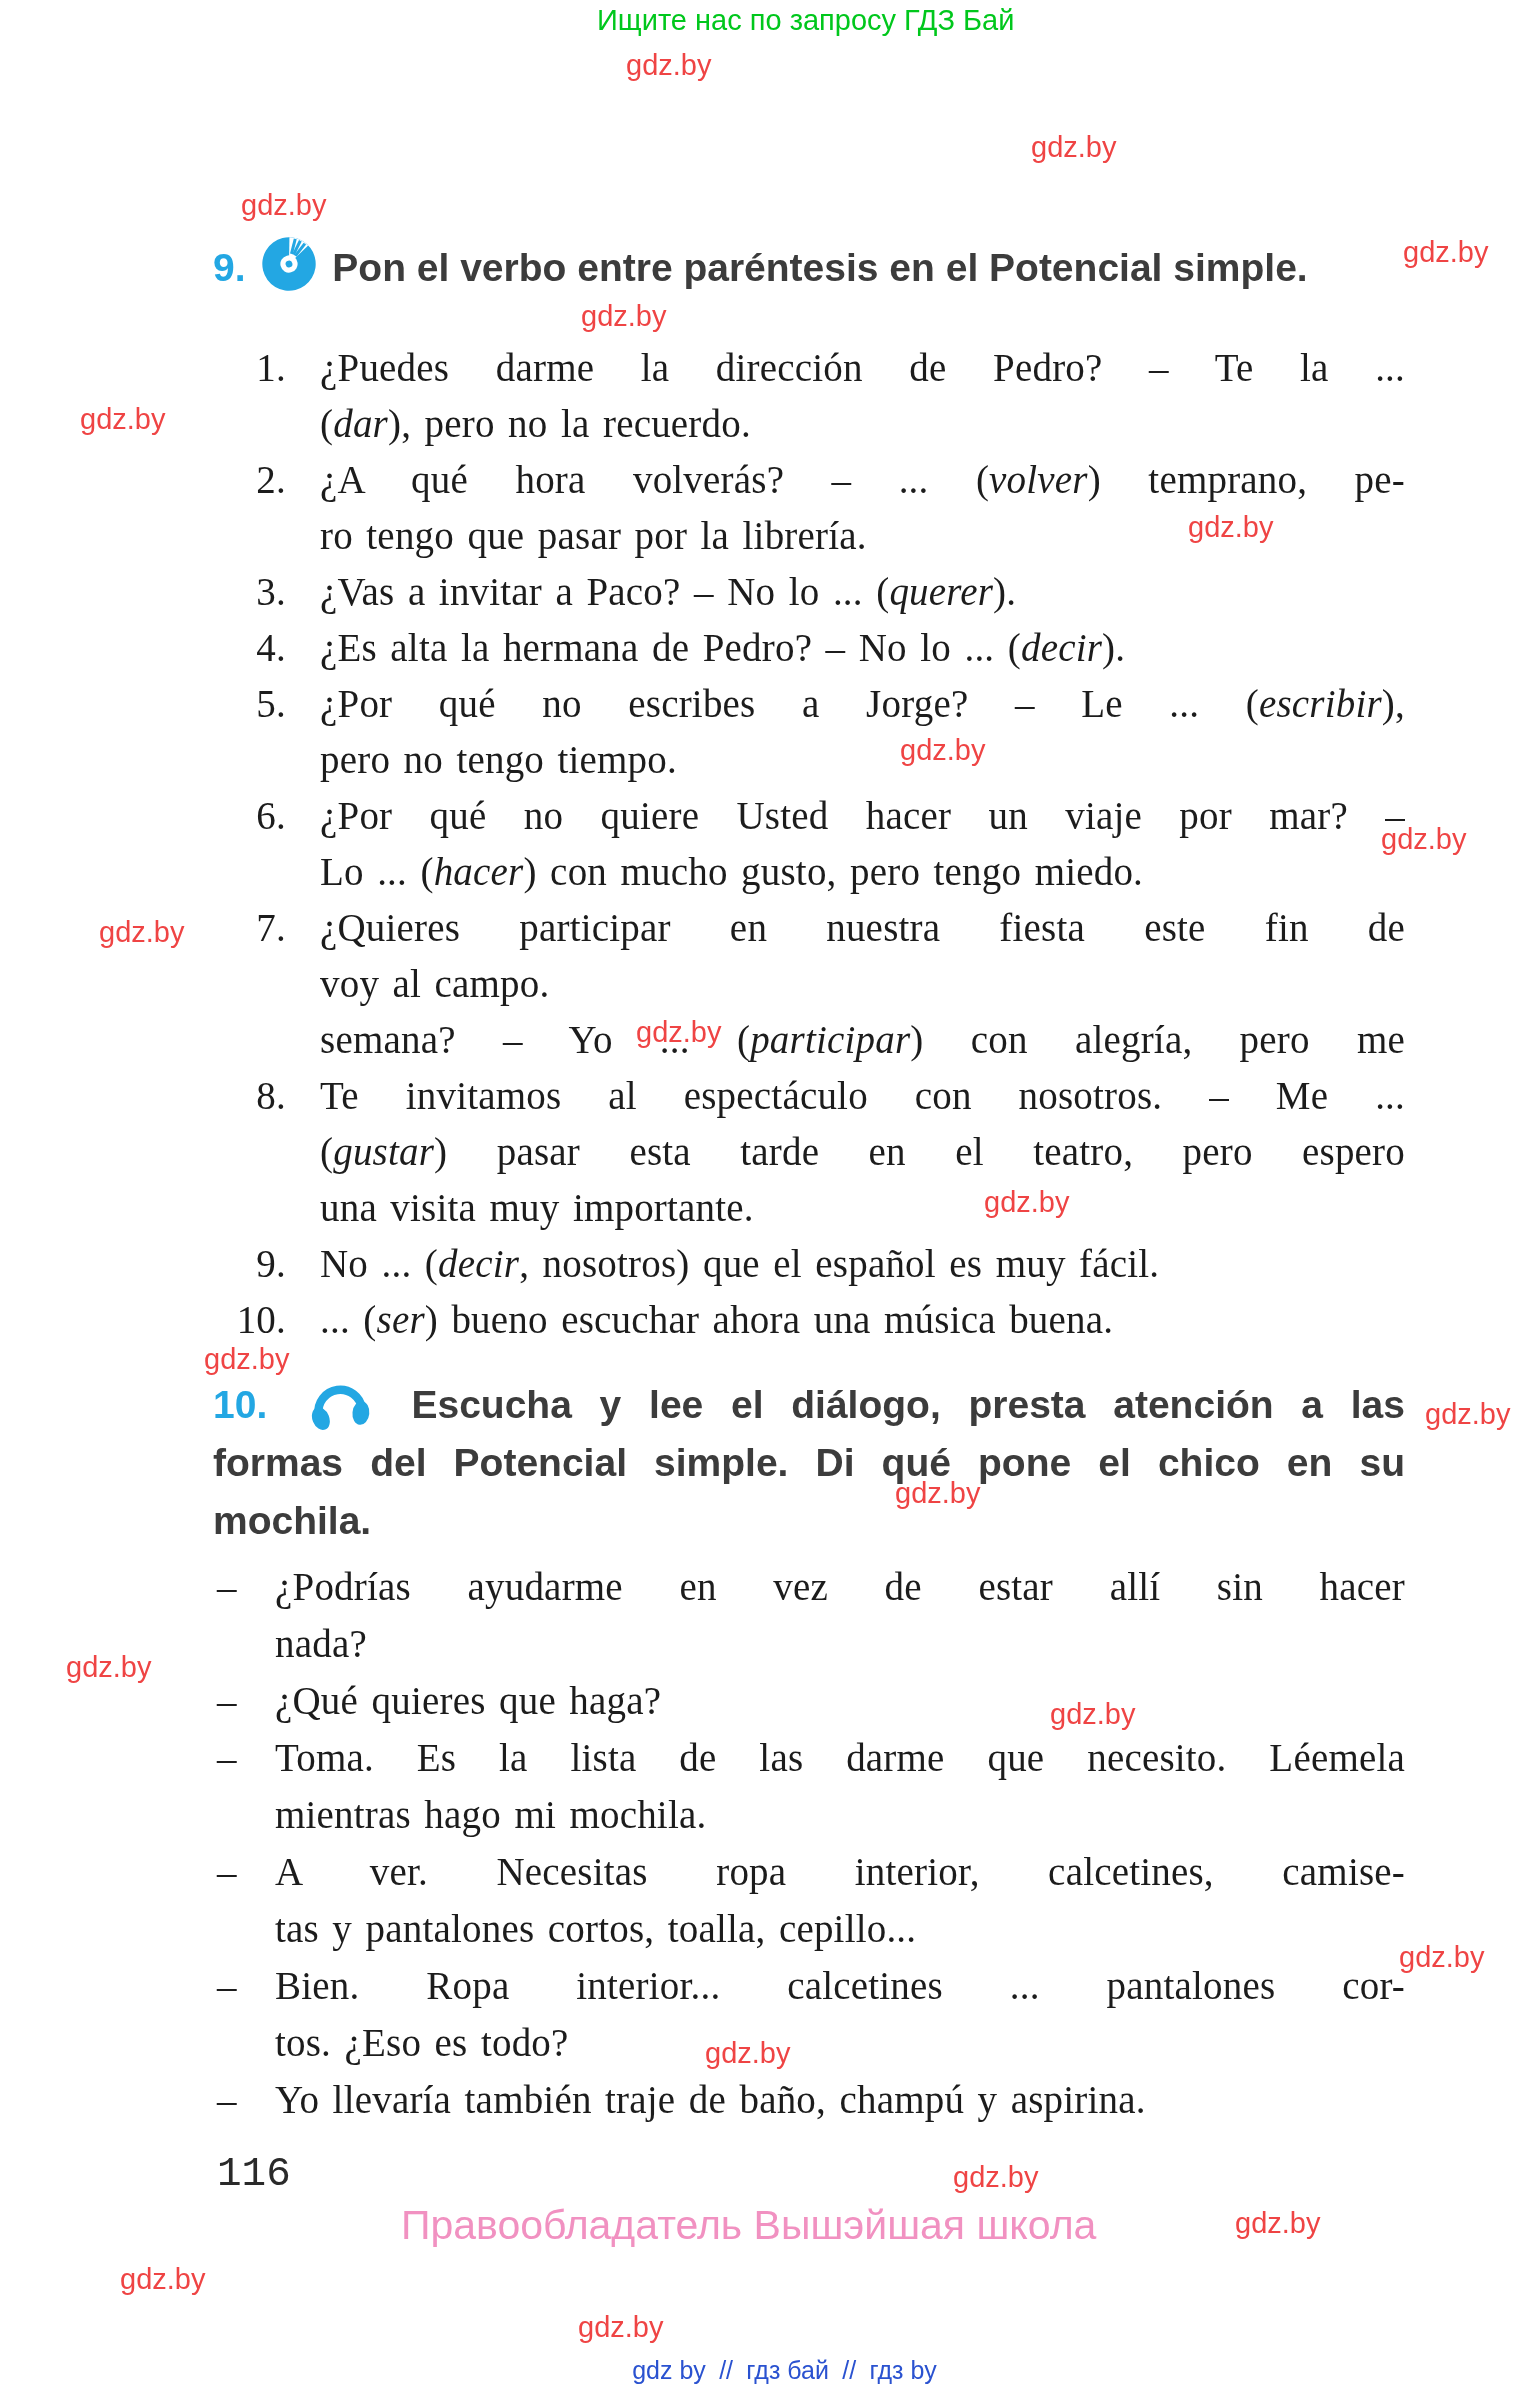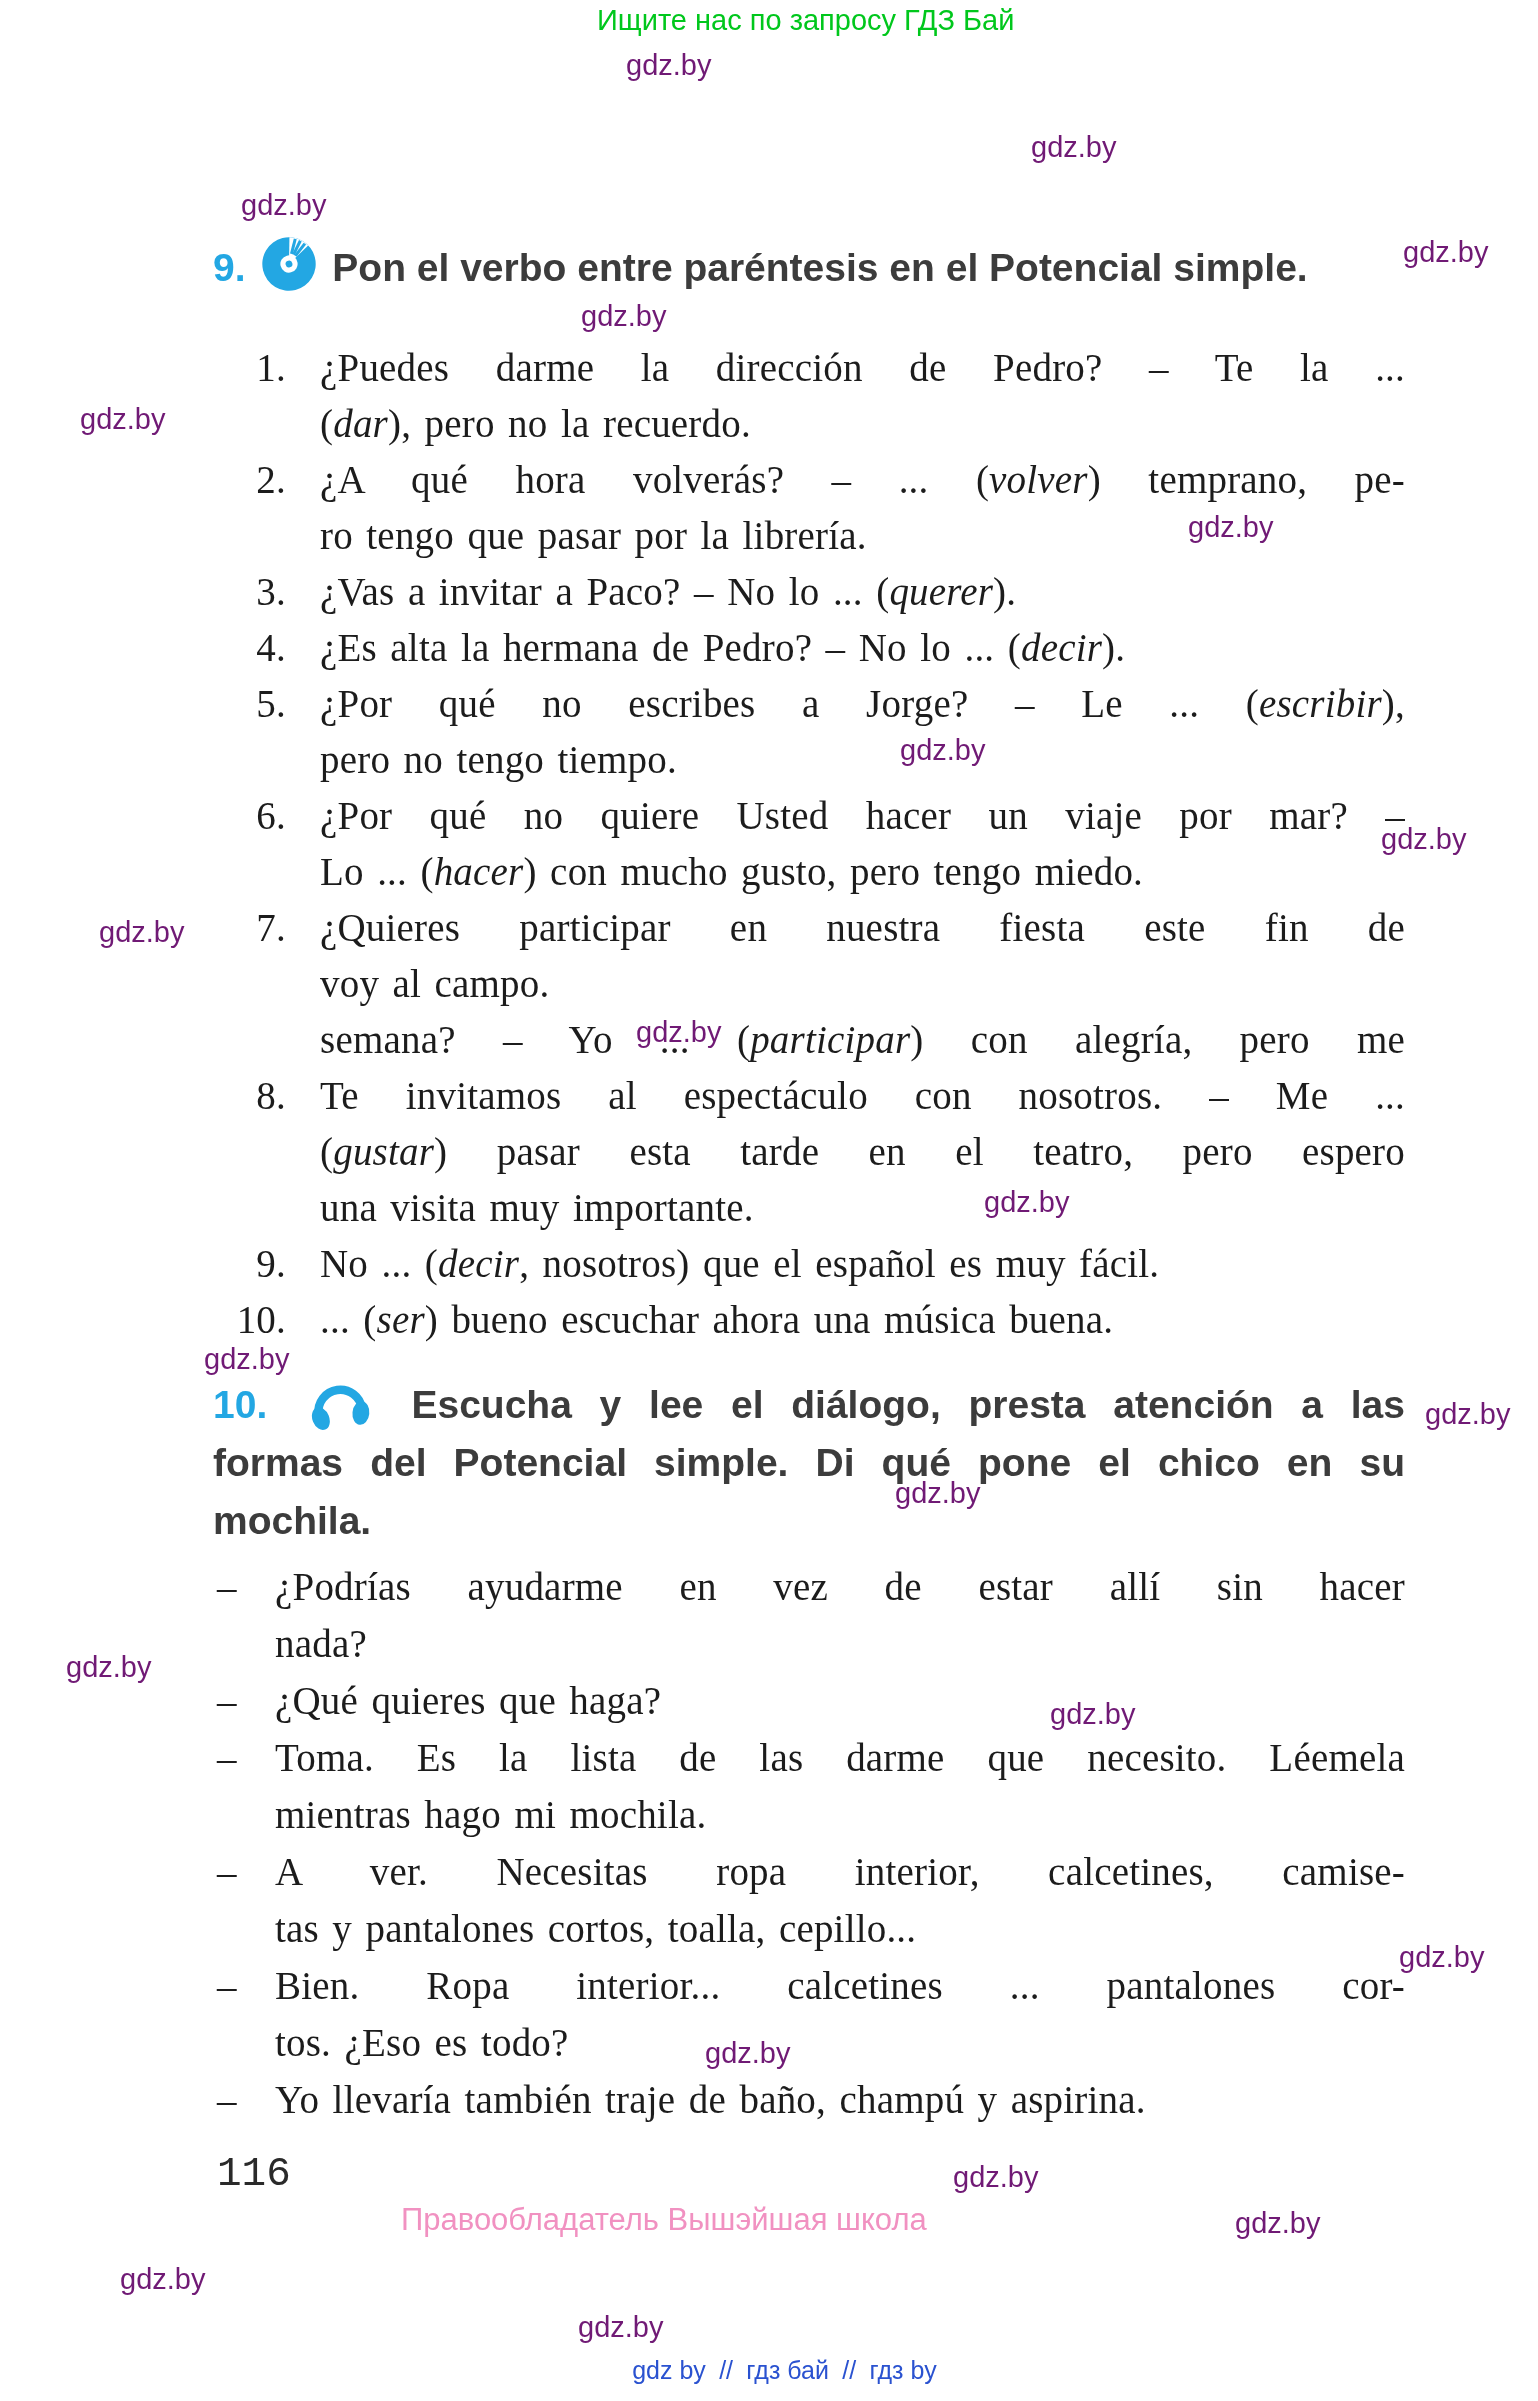--- a/index.html
+++ b/index.html
@@ -3,21 +3,21 @@
 <meta charset="utf-8">
 <style>
   html,body { margin:0; padding:0; background:#ffffff; }
   .page {
     position:relative; width:1539px; height:2401px; background:#ffffff;
     font-family:"Liberation Serif", serif; color:#1c1c1c; overflow:hidden;
   }
   
   .wm {
     position:absolute; font-family:"Liberation Sans", sans-serif;
-    font-size:29px; color:#701a75; white-space:nowrap;
+    font-size:29px; color:#ef4444; white-space:nowrap;
   }
   .wm1{left:626px;top:49px;} .wm2{left:1031px;top:131px;} .wm3{left:241px;top:189px;}
   .wm4{left:1403px;top:236px;} .wm5{left:581px;top:300px;} .wm6{left:80px;top:403px;}
   .wm7{left:1188px;top:511px;} .wm8{left:900px;top:734px;} .wm9{left:1381px;top:823px;}
   .wm10{left:99px;top:916px;} .wm11{left:636px;top:1016px;} .wm12{left:984px;top:1186px;}
   .wm13{left:204px;top:1343px;} .wm14{left:1425px;top:1398px;} .wm15{left:895px;top:1477px;}
   .wm16{left:66px;top:1651px;} .wm17{left:1050px;top:1698px;} .wm18{left:1399px;top:1941px;}
   .wm19{left:705px;top:2037px;} .wm20{left:953px;top:2161px;} .wm21{left:1235px;top:2207px;}
   .wm22{left:120px;top:2263px;} .wm23{left:578px;top:2311px;}
 
@@ -52,21 +52,21 @@
     position:absolute; left:217px; top:1558px; width:1188px;
     font-size:39px; line-height:57px; word-spacing:3.5px; letter-spacing:0.2px;
   }
   .dline { display:flex; }
   .dash { width:58px; flex:none; }
   .dbody { flex:1; min-width:0; }
 
   #page-number { position:absolute; left:217px; top:2151px; font-size:41px; color:#2a2a2a;font-family:Liberation Mono, monospace; }
   #copyright {
     position:absolute; left:401px; top:2202px;
-    font-family:"Liberation Sans", sans-serif; font-size:31px; color:#f191c1; white-space:nowrap;
+    font-family:"Liberation Sans", sans-serif; font-size:41px; color:#f191c1; white-space:nowrap;
   }
   #footer-links {
     position:absolute; left:0; top:2356px; width:1569px; text-align:center;
     font-family:"Liberation Sans", sans-serif; font-size:25px; color:#2a52d0;
   }
   #footer-links a { color:#2a52d0; text-decoration:none; margin:0 8px; cursor:pointer; }
   .fsep { margin:0 5.3px; }
 </style>
 </head>
 <body>

